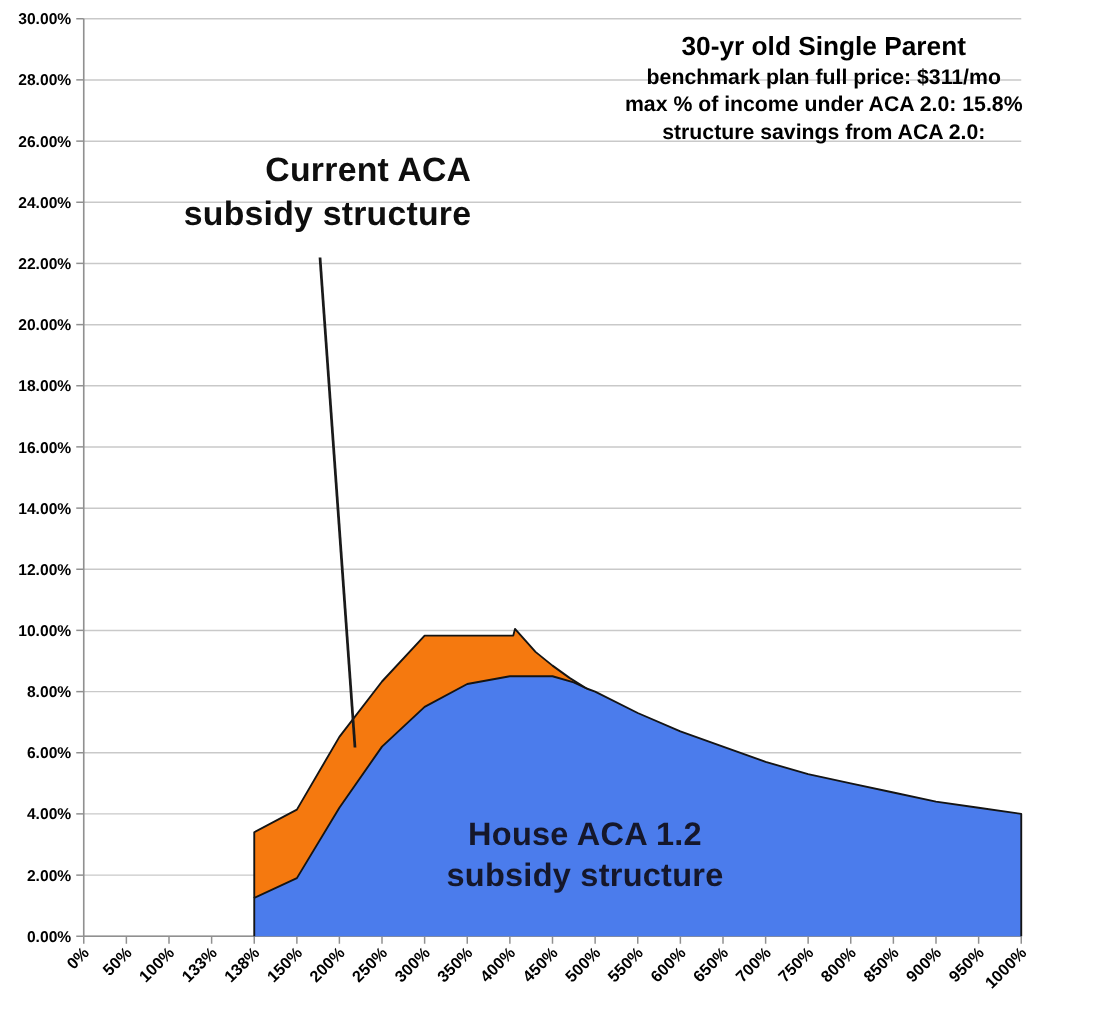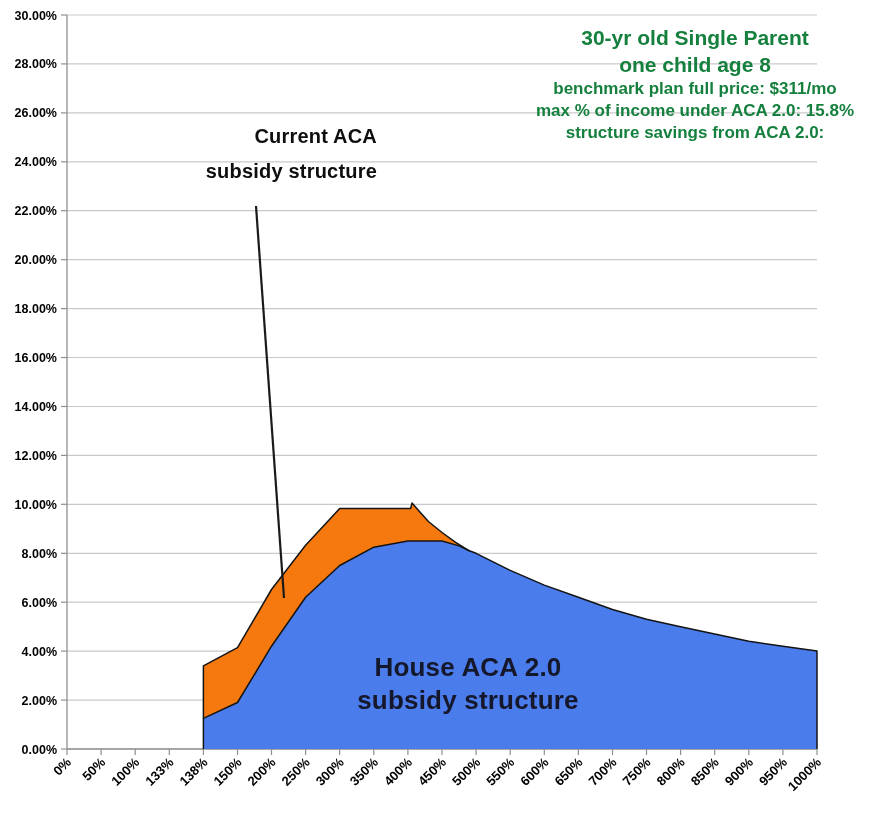--- a/index.html
+++ b/index.html
@@ -4,28 +4,28 @@
 <style>
   html,body{margin:0;padding:0;background:#fff;}
   #stage{
     position:relative;width:880px;height:818px;background:#ffffff;
     font-family:"Liberation Sans",sans-serif;overflow:hidden;
   }
   #chart-svg{position:absolute;left:0;top:0;width:880px;height:818px;}
   .overlay{position:absolute;}
   .callout-label{
     left:77px;top:119px;width:300px;text-align:right;
-    font-size:20px;font-weight:700;line-height:35px;color:#0e0e0e;letter-spacing:.2px;
+    font-size:27px;font-weight:700;line-height:35px;color:#0e0e0e;letter-spacing:.2px;
   }
   .area-label{
     left:268px;top:651px;width:400px;text-align:center;
     font-size:26px;font-weight:700;line-height:33px;color:#15172b;letter-spacing:.2px;
   }
   .annotation{
-    left:512px;top:24px;width:366px;text-align:center;color:#15803d;
+    left:476px;top:24px;width:366px;text-align:center;color:#000000;
   }
   .annotation .t{font-size:21px;font-weight:700;line-height:27px;}
   .annotation .d{font-size:17px;font-weight:700;line-height:22px;}
 </style>
 </head>
 <body>
 
 <div id="stage">
 
   <div id="chart-svg"><svg width="880" height="818" viewBox="0 0 880 818" xmlns="http://www.w3.org/2000/svg">
@@ -131,25 +131,24 @@
         <path d="M 203.4,718.4 L 203.4,665.8 L 237.5,647.7 L 271.5,589.5 L 305.6,545.2 L 339.7,508.5 L 373.8,508.5 L 410.6,508.5 L 412,503.1 L 428.4,521.5 L 442,532.5 L 455.6,542.3 L 469.3,550.8" fill="none" stroke="#141414" stroke-width="1.5" stroke-linejoin="round"></path>
         <line x1="256" y1="206" x2="284" y2="598" stroke="#1a1a1a" stroke-width="2.2"></line>
       </svg></div>
 
   <div class="overlay callout-label">
     <div>Current ACA</div>
     <div>subsidy structure</div>
   </div>
 
   <div class="overlay area-label">
-    <div>House ACA 2.0</div>
+    <div>House ACA 1.2</div>
     <div>subsidy structure</div>
   </div>
 
   <div class="overlay annotation">
     <div class="t">30-yr old Single Parent</div>
-    <div class="t">one child age 8</div>
     <div class="d">benchmark plan full price: $311/mo</div>
     <div class="d">max % of income under ACA 2.0: 15.8%</div>
     <div class="d">structure savings from ACA 2.0:</div>
   </div>
 
 </div>
 
 </body></html>

